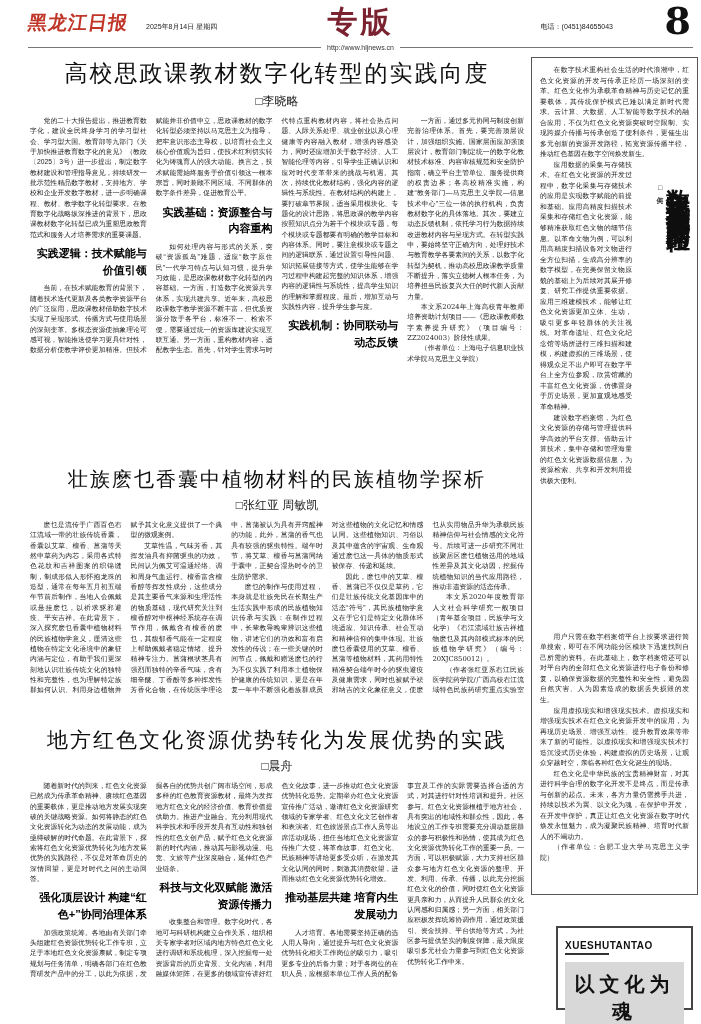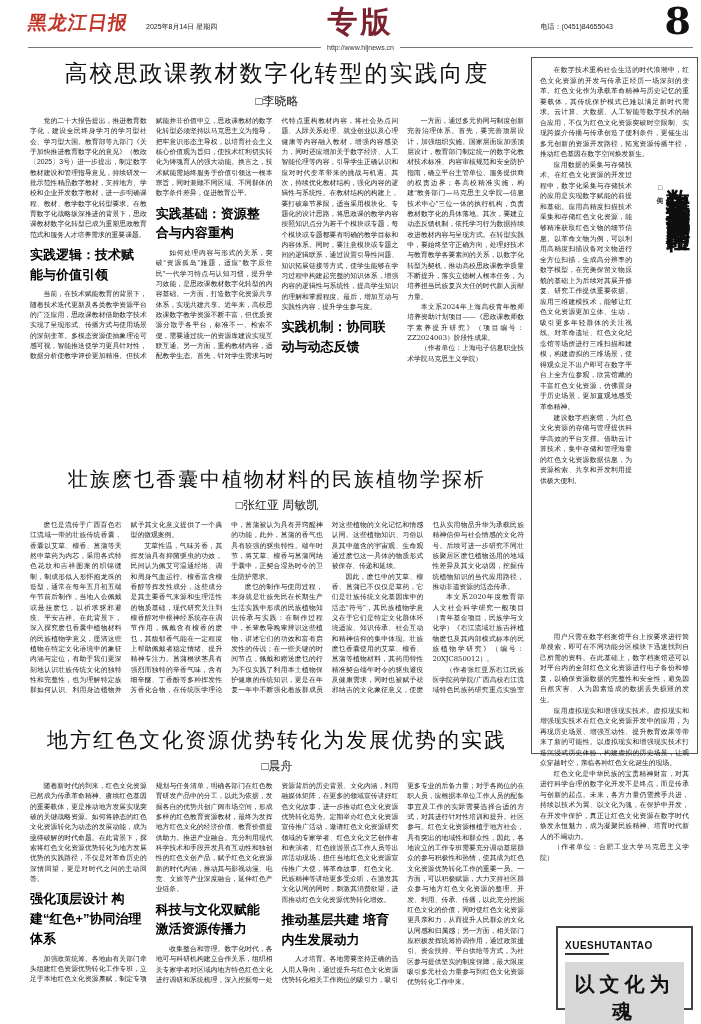--- a/index.html
+++ b/index.html
@@ -42,28 +42,28 @@
     text-align:justify; font-size:6.8px; line-height:1.52; color:#1b1b1b;
     overflow:hidden; column-gap:9px; column-rule:none;
   }
   .a1 .article-body { column-count:4; height:338px; }
   .a2 { margin-top:12px; }
   .a2 .article-body { column-count:5; height:184px; }
   .a3 { margin-top:22px; }
   .a3 .article-body { column-count:4; height:246px; }
   .para { text-indent:2em; }
   .subhead {
-    font-weight:bold; text-align:left; text-indent:0; font-size:13px;
+    font-weight:bold; text-align:right; text-indent:0; font-size:11px;
     margin:5px 0; break-inside:avoid; color:#000;
   }
   .note { font-family:"DejaVu Serif", serif; color:#222; }
 
   
   .sidebar {
-    position:absolute; left:531px; top:57px; width:167px; height:697px;
+    position:absolute; left:531px; top:57px; width:167px; height:838px;
     border:1px solid #555; padding:7px 8px; background:#fff;
   }
   .sb-text { text-align:justify; font-size:6.8px; line-height:1.55; color:#1b1b1b; }
   .sb-top { width:100%; }
   .sb-mid { width:92px; min-height:472px; }
   .sb-bottom { width:100%; }
   .v-title-wrap {
     position:absolute; top:112px; right:6px; height:462px;
     writing-mode:vertical-rl;
   }

